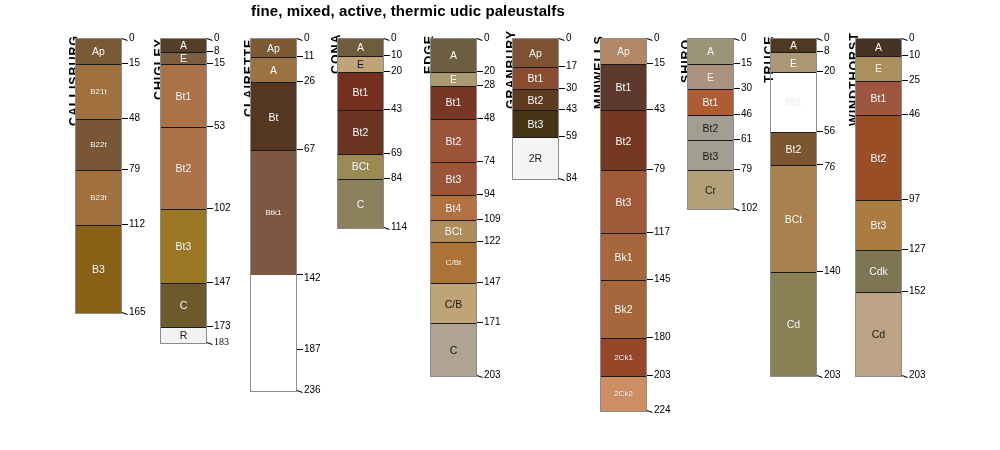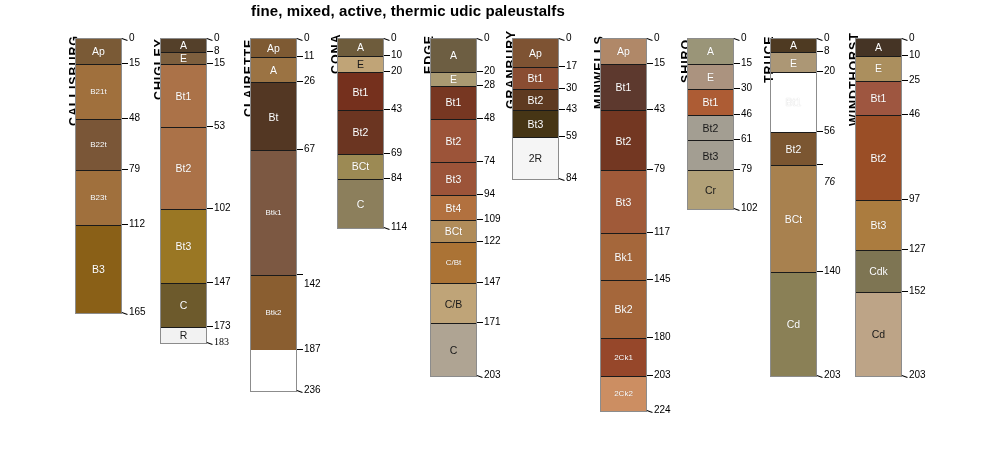--- a/index.html
+++ b/index.html
@@ -194,35 +194,32 @@
           </div>
           <div class="horizon" style="top: 18.282px; height: 24.93px; width: 45px; background: rgb(155, 115, 67);">
             <span class="hz-label">A</span>
           </div>
           <div class="horizon" style="top: 43.212px; height: 68.142px; width: 45px; background: rgb(83, 55, 35);">
             <span class="hz-label">Bt</span>
           </div>
           <div class="horizon" style="top: 111.354px; height: 124.65px; width: 45px; background: rgb(124, 88, 66);">
             <span class="hz-label small">Btk1</span>
           </div>
-          <div class="horizon" style="top: 236.004px; height: 74.79px; width: 45px; background: rgb(138, 94, 48);">
-            <span class="hz-label small">Btk2</span>
-          </div>
         </div>
         <div class="axis" style="left: 47px;">
           <div class="tick slant" style="top: 38px;"></div>
           <div class="tick-label" style="top: 33px;">0</div>
           <div class="tick" style="top: 56.282px;"></div>
           <div class="tick-label" style="top: 51.282px;">11</div>
           <div class="tick" style="top: 81.212px;"></div>
           <div class="tick-label" style="top: 76.212px;">26</div>
           <div class="tick" style="top: 149.354px;"></div>
           <div class="tick-label" style="top: 144.354px;">67</div>
           <div class="tick" style="top: 274.004px;"></div>
-          <div class="tick-label" style="top: 279px; text-align: center;">142</div>
+          <div class="tick-label" style="top: 273px; text-align: center;">142</div>
           <div class="tick" style="top: 348.794px;"></div>
           <div class="tick-label" style="top: 343.794px;">187</div>
           <div class="tick slant" style="top: 390.344px;"></div>
           <div class="tick-label" style="top: 385.344px;">236</div>
         </div>
       </div>
       <div class="profile" style="left: 337px;">
         <div class="prof-name" style="left: -8px; top: 74.4px;">CONA</div>
         <div class="column" style="left: 0px; top: 38px; width: 45px; height: 189.468px;">
           <div class="horizon first" style="top: 0px; height: 16.62px; width: 45px; background: rgb(110, 92, 60);">
@@ -467,21 +464,21 @@
         <div class="axis" style="left: 47px;">
           <div class="tick slant" style="top: 38px;"></div>
           <div class="tick-label" style="top: 33px;">0</div>
           <div class="tick" style="top: 51.296px;"></div>
           <div class="tick-label" style="top: 46.296px;">8</div>
           <div class="tick" style="top: 71.24px;"></div>
           <div class="tick-label" style="top: 66.24px;">20</div>
           <div class="tick" style="top: 131.072px;"></div>
           <div class="tick-label" style="top: 126.072px;">56</div>
           <div class="tick" style="top: 164.312px;"></div>
-          <div class="tick-label" style="top: 177px; font-style: italic;">76</div>
+          <div class="tick-label" style="top: 162px; font-style: italic;">76</div>
           <div class="tick" style="top: 270.68px;"></div>
           <div class="tick-label" style="top: 265.68px;">140</div>
           <div class="tick slant" style="top: 375.386px;"></div>
           <div class="tick-label" style="top: 370.386px;">203</div>
         </div>
       </div>
       <div class="profile" style="left: 855px;">
         <div class="prof-name" style="left: -8px; top: 126px;">WINDTHORST</div>
         <div class="column" style="left: 0px; top: 38px; width: 45px; height: 337.386px;">
           <div class="horizon first" style="top: 0px; height: 16.62px; width: 45px; background: rgb(69, 52, 37);">

